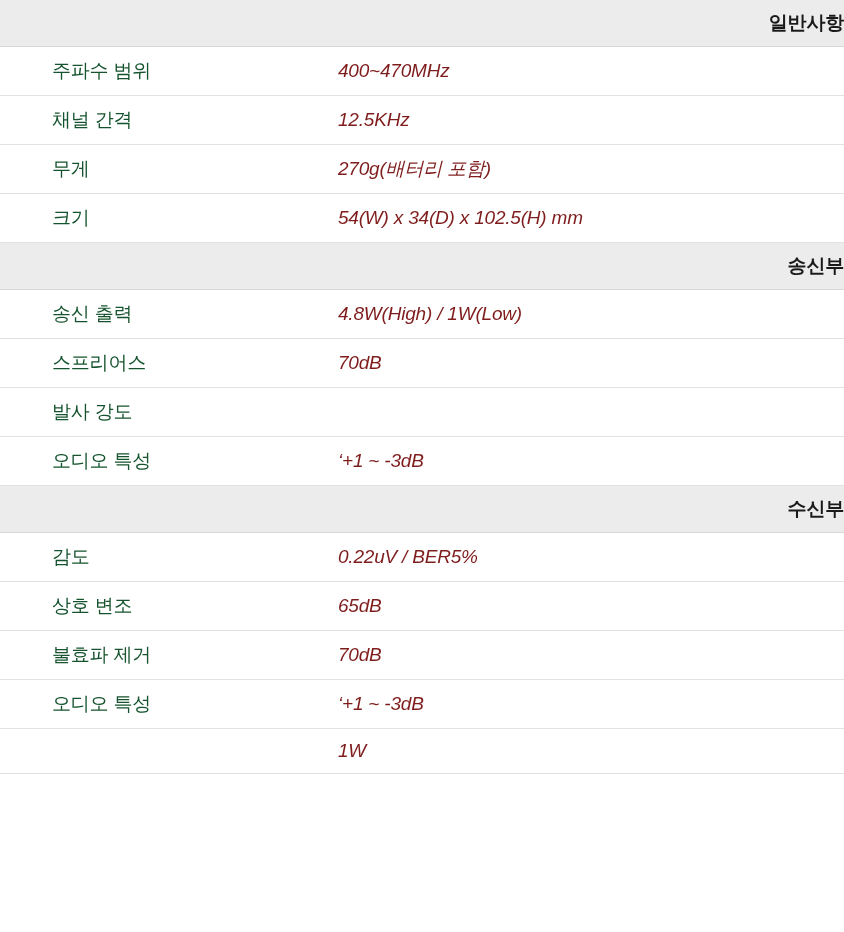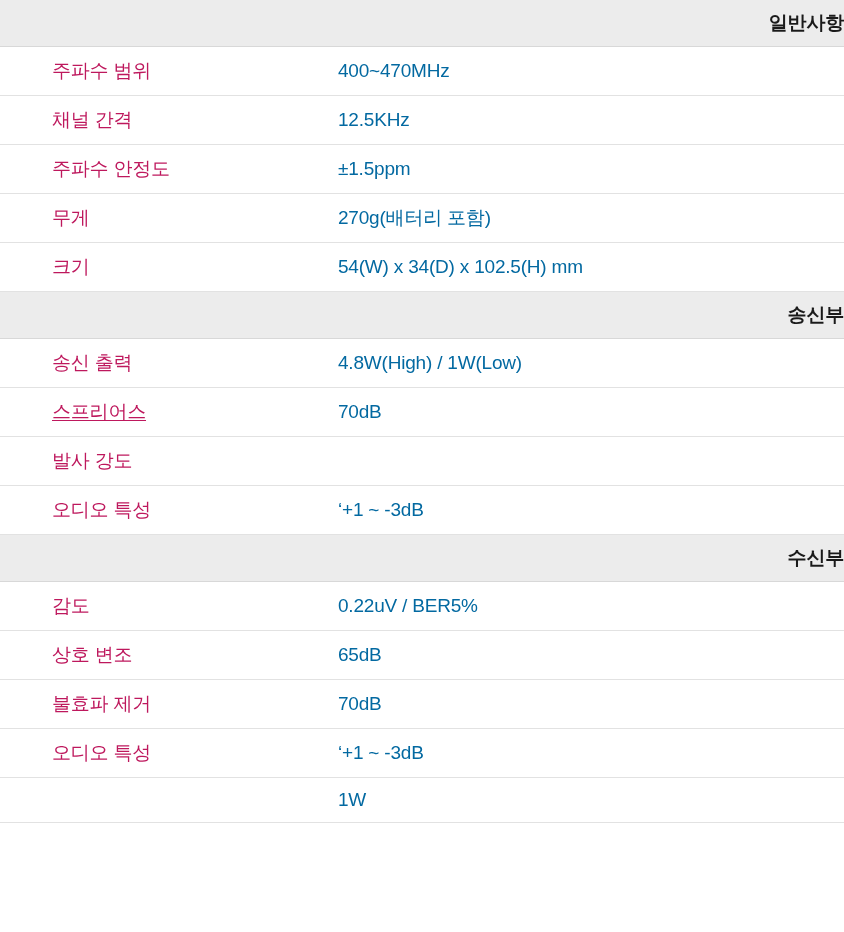--- a/index.html
+++ b/index.html
@@ -35,31 +35,31 @@
   tr.spec-row td {
     font-size: 19px;
     padding: 11px 0 11px 0;
     border-bottom: 1px solid #e2e2e2;
     vertical-align: middle;
     letter-spacing: -0.2px;
     background: #ffffff;
   }
   tr.spec-row td.label {
     padding-left: 52px;
-    color: #be185d;
+    color: #14532d;
   }
   tr.spec-row td.value {
     padding-left: 8px;
-    color: #0369a1;
+    color: #7f1d1d;
+    font-style: italic;
   }
   tr.spec-row:last-child td {
     border-bottom: 1px solid #e2e2e2;
   }
   tr.underline td.label span.label-text {
-    text-decoration: underline;
     text-underline-offset: 2px;
   }
 </style>
 </head>
 <body>
 
 <table class="spec-table">
   <colgroup>
     <col class="label-col">
     <col class="value-col">
@@ -68,24 +68,20 @@
       <tr class="section-row">
         <td colspan="2">일반사항</td>
       </tr>
       <tr class="spec-row">
         <td class="label"><span class="label-text">주파수 범위</span></td>
         <td class="value">400~470MHz</td>
       </tr>
       <tr class="spec-row">
         <td class="label"><span class="label-text">채널 간격</span></td>
         <td class="value">12.5KHz</td>
-      </tr>
-      <tr class="spec-row">
-        <td class="label"><span class="label-text">주파수 안정도</span></td>
-        <td class="value">±1.5ppm</td>
       </tr>
       <tr class="spec-row">
         <td class="label"><span class="label-text">무게</span></td>
         <td class="value">270g(배터리 포함)</td>
       </tr>
       <tr class="spec-row">
         <td class="label"><span class="label-text">크기</span></td>
         <td class="value">54(W) x 34(D) x 102.5(H) mm</td>
       </tr>
       <tr class="section-row">

